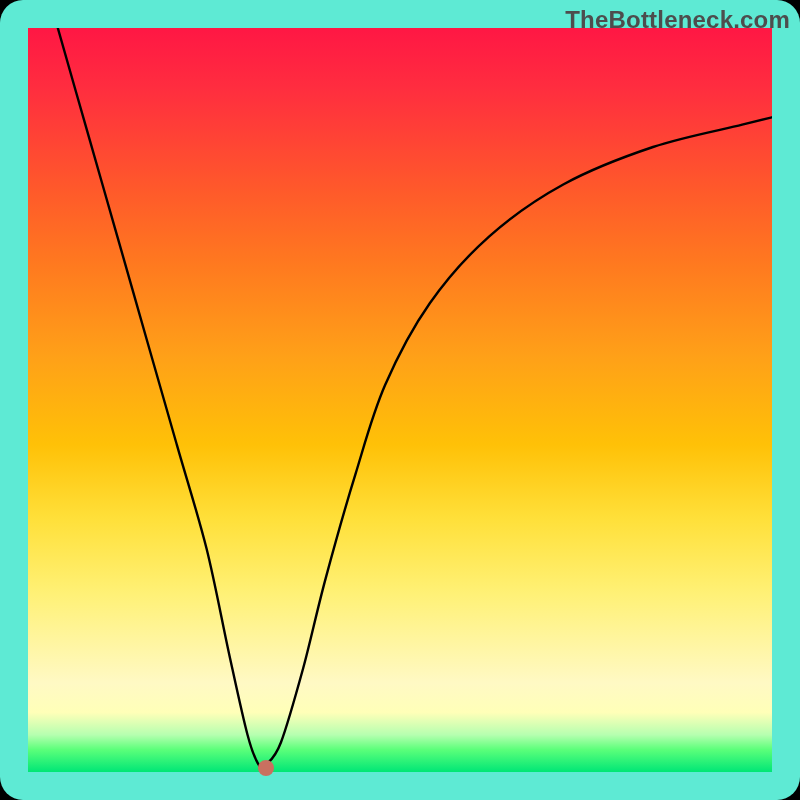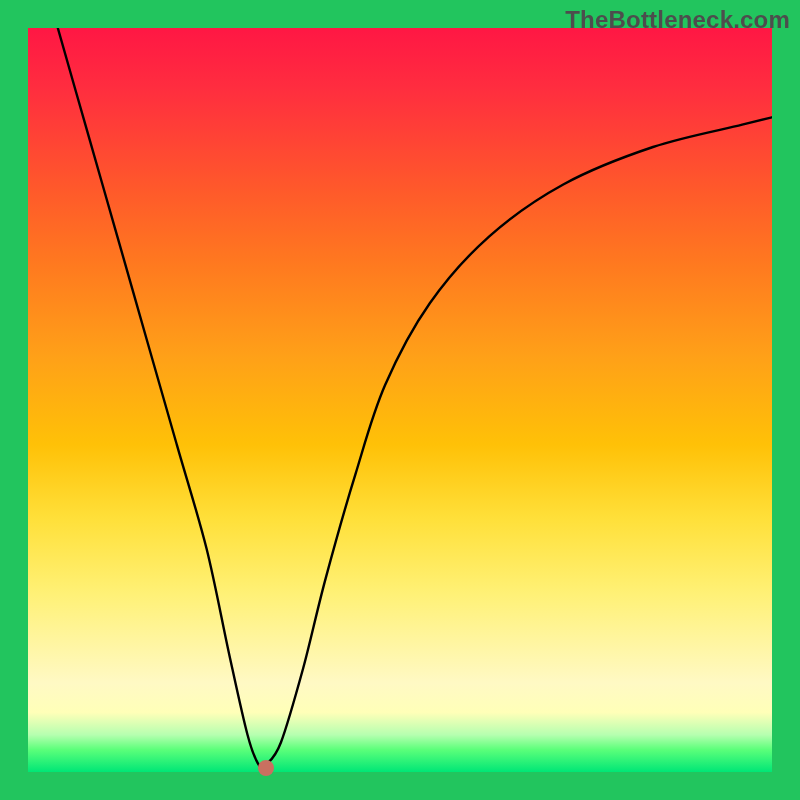--- a/index.html
+++ b/index.html
@@ -9,21 +9,22 @@
     height: 800px;
     overflow: hidden;
     background: #000;
   }
   .frame {
     position: absolute;
     left: 0;
     top: 0;
     width: 800px;
     height: 800px;
-    background: #22c55e;
+    background: #5eead4;
+    border-radius: 23px;
   }
   .plot {
     position: absolute;
     left: 28px;
     top: 28px;
     width: 744px;
     height: 744px;
     background: linear-gradient(
       to bottom,
       #ff1744 0%,

